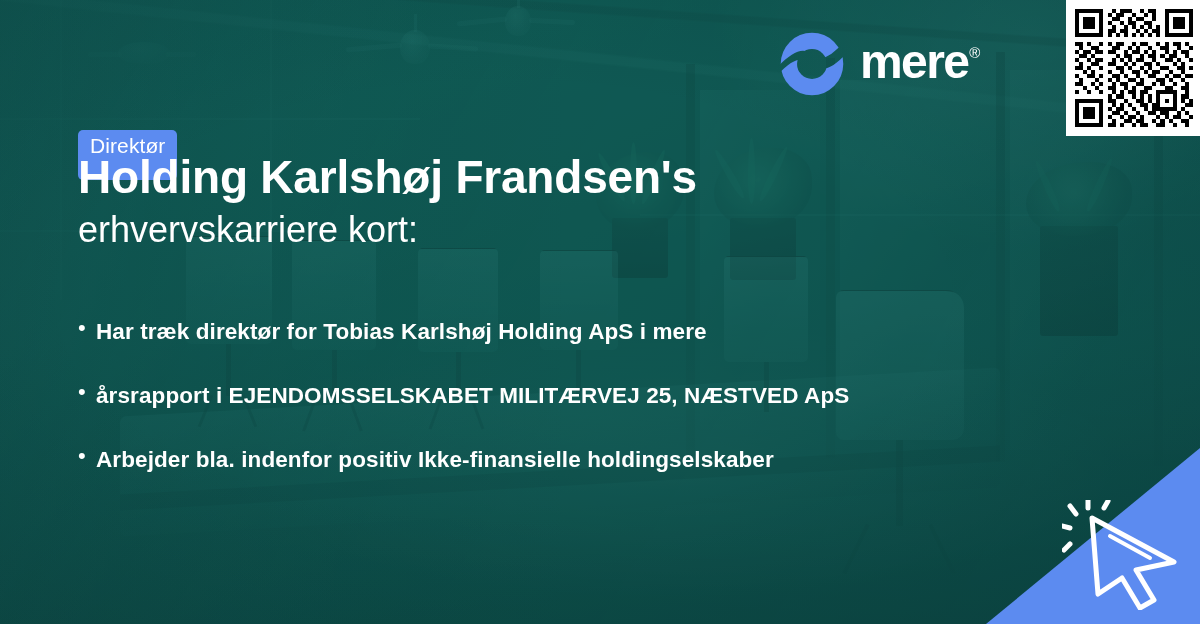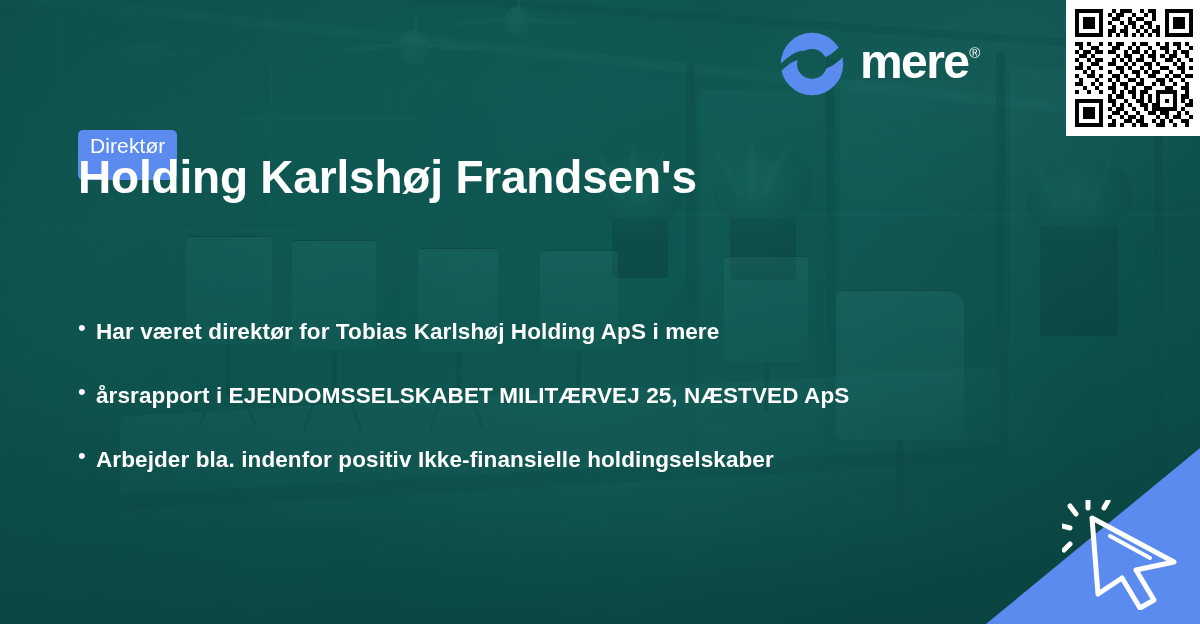--- a/index.html
+++ b/index.html
@@ -419,28 +419,29 @@
     <div class="bg-left-dark"></div>
     <div class="bg-vignette"></div>
   </div>
 
   <div class="content">
 
     <div class="badge">Direktør</div>
 
     <div class="title-block">
       <div class="title-line1">Holding Karlshøj Frandsen's</div>
+      <div class="title-line2">erhvervskarriere kort:</div>
     </div>
 
     <div class="bullets">
 
       <div class="bullet-item">
         <div class="bullet-dot">•</div>
         <div>
-          <div class="bullet-text">Har været direktør for Tobias Karlshøj Holding ApS i mere</div>
+          <div class="bullet-text">Har træk direktør for Tobias Karlshøj Holding ApS i mere</div>
         </div>
       </div>
 
       <div class="bullet-item">
         <div class="bullet-dot">•</div>
         <div>
           <div class="bullet-text">årsrapport i EJENDOMSSELSKABET MILITÆRVEJ 25, NÆSTVED ApS</div>
         </div>
       </div>
 

